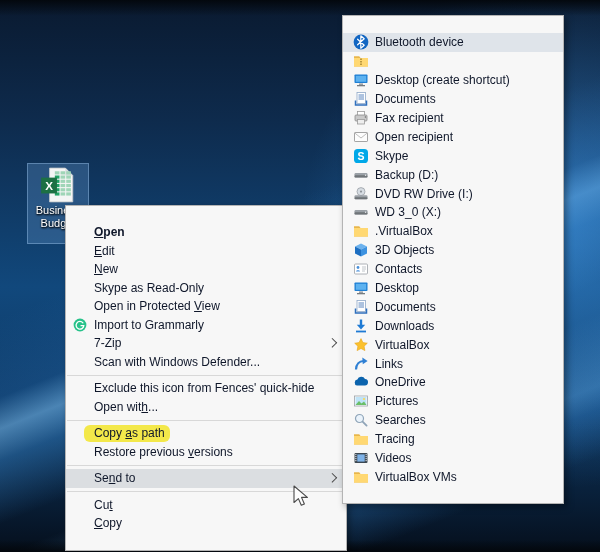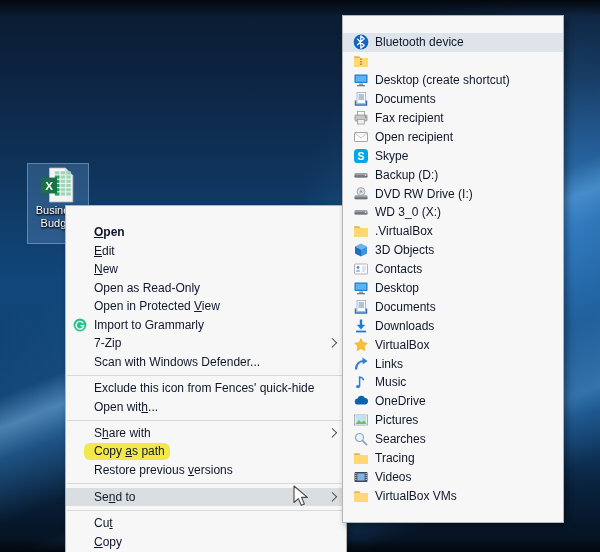--- a/index.html
+++ b/index.html
@@ -103,21 +103,21 @@
     <div class="cm-item bold">
       <span class="label"><span class="ul">O</span>pen</span>
     </div>
     <div class="cm-item">
       <span class="label"><span class="ul">E</span>dit</span>
     </div>
     <div class="cm-item">
       <span class="label"><span class="ul">N</span>ew</span>
     </div>
     <div class="cm-item">
-      <span class="label">Open as Read-Only</span>
+      <span class="label">Skype as Read-Only</span>
     </div>
     <div class="cm-item">
       <span class="label">Open in Protected <span class="ul">V</span>iew</span>
     </div>
     <div class="cm-item">
       <span class="cm-icon">
         <svg viewBox="0 0 16 16">
           <circle cx="8" cy="8" r="7.3" fill="#27c28a"></circle>
           <path d="M11.3 5.5 A4.4 4.4 0 1 0 12.3 8.8 L9.2 8.8" stroke="#fff" stroke-width="1.5" fill="none" stroke-linecap="round"></path>
         </svg>
@@ -132,24 +132,20 @@
       <span class="label">Scan with Windows Defender...</span>
     </div>
     <div class="sep"></div>
     <div class="cm-item">
       <span class="label">Exclude this icon from Fences' quick-hide</span>
     </div>
     <div class="cm-item">
       <span class="label">Open wit<span class="ul">h</span>...</span>
     </div>
     <div class="sep"></div>
-    <div class="cm-item">
-      <span class="label">S<span class="ul">h</span>are with</span>
-      <span class="chev"></span>
-    </div>
     <div class="cm-item">
       <span class="label yellow">Copy <span class="ul">a</span>s path</span>
     </div>
     <div class="cm-item">
       <span class="label">Restore previous <span class="ul">v</span>ersions</span>
     </div>
     <div class="sep"></div>
     <div class="cm-item selected">
       <span class="label">Se<span class="ul">n</span>d to</span>
       <span class="chev"></span>
@@ -336,29 +332,20 @@
         <svg viewBox="0 0 16 16">
           <path d="M3 13.5 C3.2 8 6.5 5.2 10.5 5" fill="none" stroke="#2f80d4" stroke-width="2.2"></path>
           <path d="M9.3 1.6 L14.6 4.9 L9.8 8.3 Z" fill="#2f80d4"></path>
         </svg>
       </span>
       <span class="label">Links</span>
     </div>
     <div class="sm-item">
       <span class="sm-icon">
         <svg viewBox="0 0 16 16">
-          <path d="M6.6 12.4 V3 q3.2 0.4 4 3.2" fill="none" stroke="#2f80d4" stroke-width="1.5"></path>
-          <ellipse cx="5" cy="12.6" rx="2" ry="1.5" fill="#2f80d4"></ellipse>
-        </svg>
-      </span>
-      <span class="label">Music</span>
-    </div>
-    <div class="sm-item">
-      <span class="sm-icon">
-        <svg viewBox="0 0 16 16">
           <path d="M4 11.5 a3 3 0 0 1 .4-5.9 4.1 4.1 0 0 1 7.6-.6 3.2 3.2 0 0 1-.5 6.5 z" fill="#0b63ad"></path>
         </svg>
       </span>
       <span class="label">OneDrive</span>
     </div>
     <div class="sm-item">
       <span class="sm-icon">
         <svg viewBox="0 0 16 16">
           <rect x="1.5" y="3" width="13" height="10" fill="#fff" stroke="#9aa0a6" stroke-width="0.8"></rect>
           <rect x="2.5" y="4" width="11" height="8" fill="#bfe3f7"></rect>

